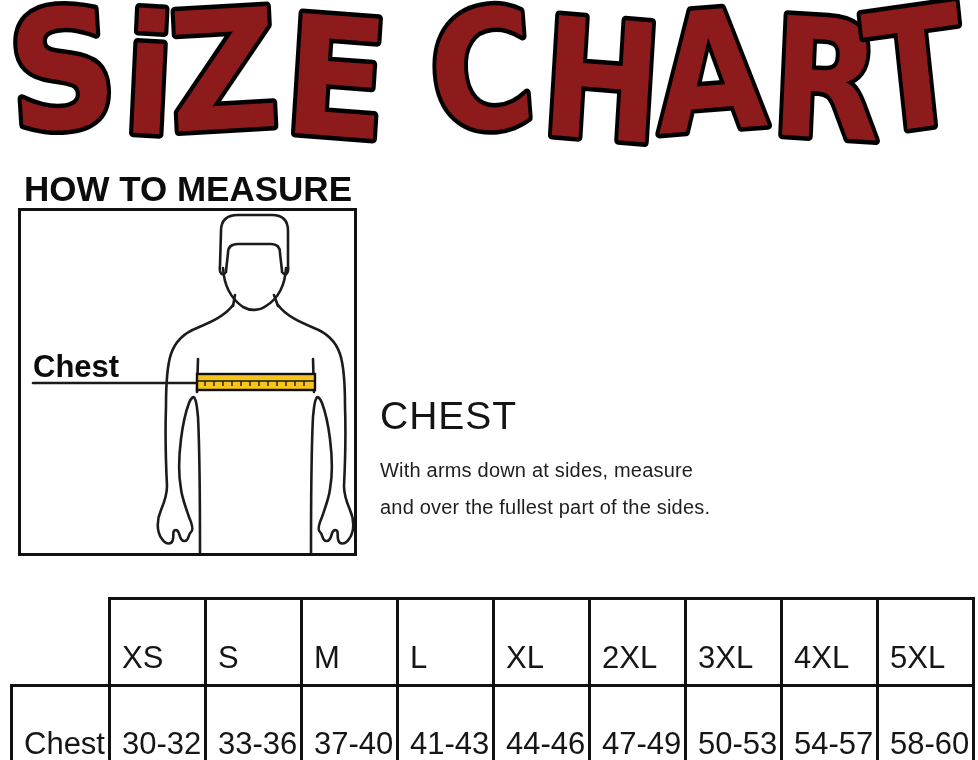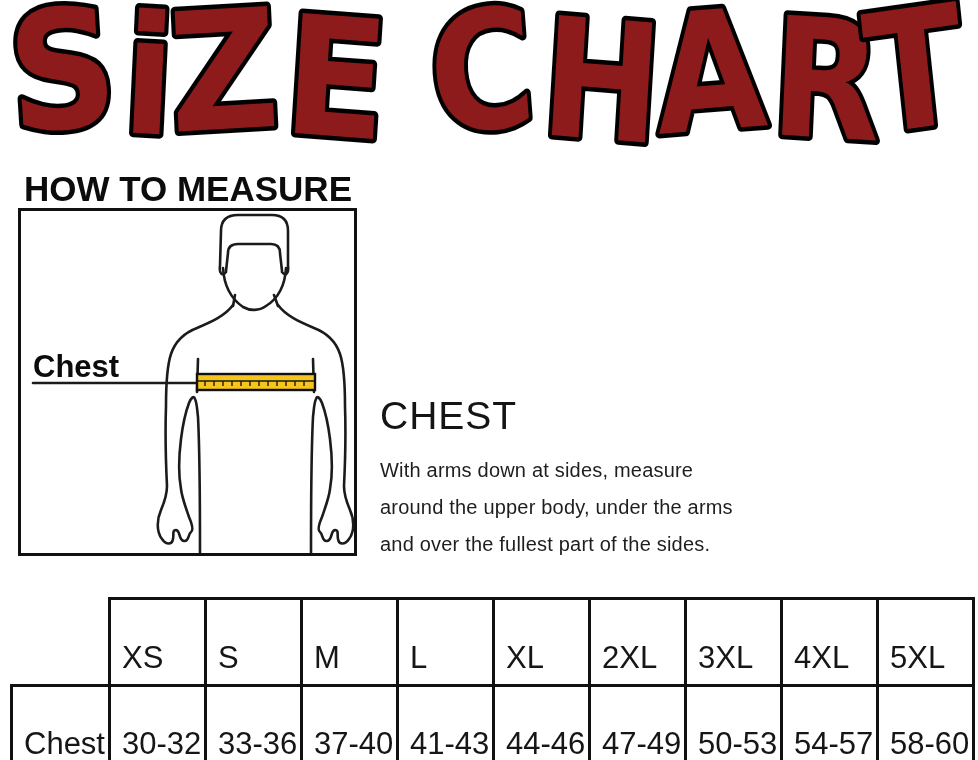--- a/index.html
+++ b/index.html
@@ -120,21 +120,20 @@
                M 220 170 L 220 175 M 229 170 L 229 175 M 238 170 L 238 175 M 247 170 L 247 175
                M 256 170 L 256 175 M 265 170 L 265 175 M 274 170 L 274 175 M 283 170 L 283 175"></path>
 
       <text class="chest-label-text" x="12" y="166">Chest</text>
     </svg>
   </div>
 
   <div class="chest-section">
     <div class="chest-heading">CHEST</div>
     <div class="chest-line">With arms down at sides, measure</div>
-    <div class="chest-line">around the upper body, under the arms</div>
     <div class="chest-line">and over the fullest part of the sides.</div>
   </div>
 
   <table class="size-table">
     <colgroup>
       <col class="label-col">
         <col>
         <col>
         <col>
         <col>

